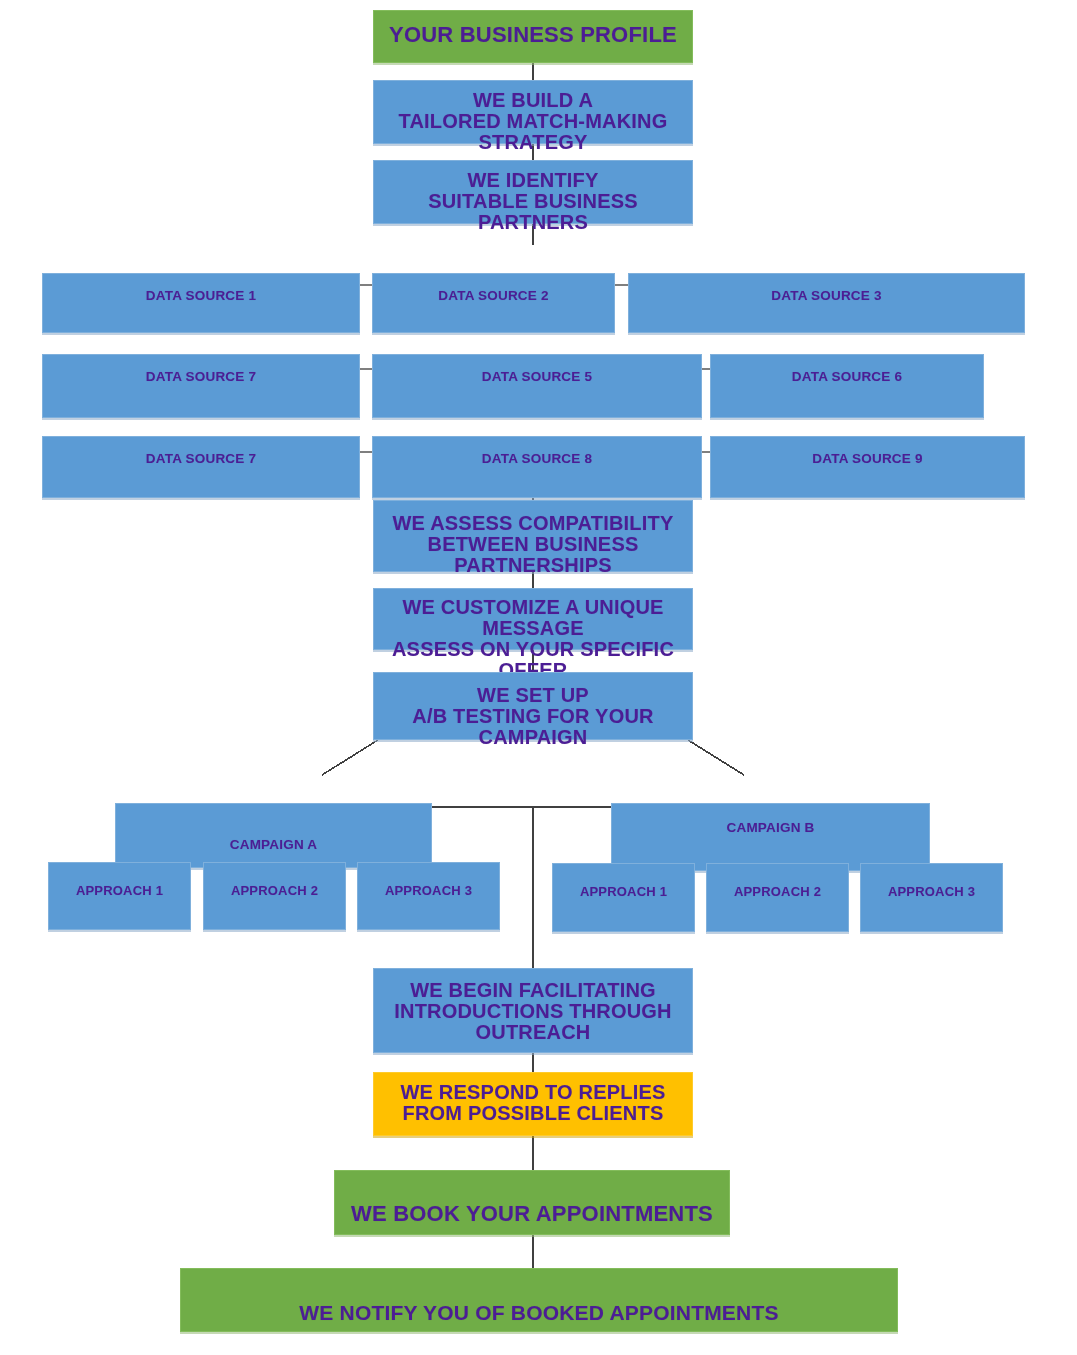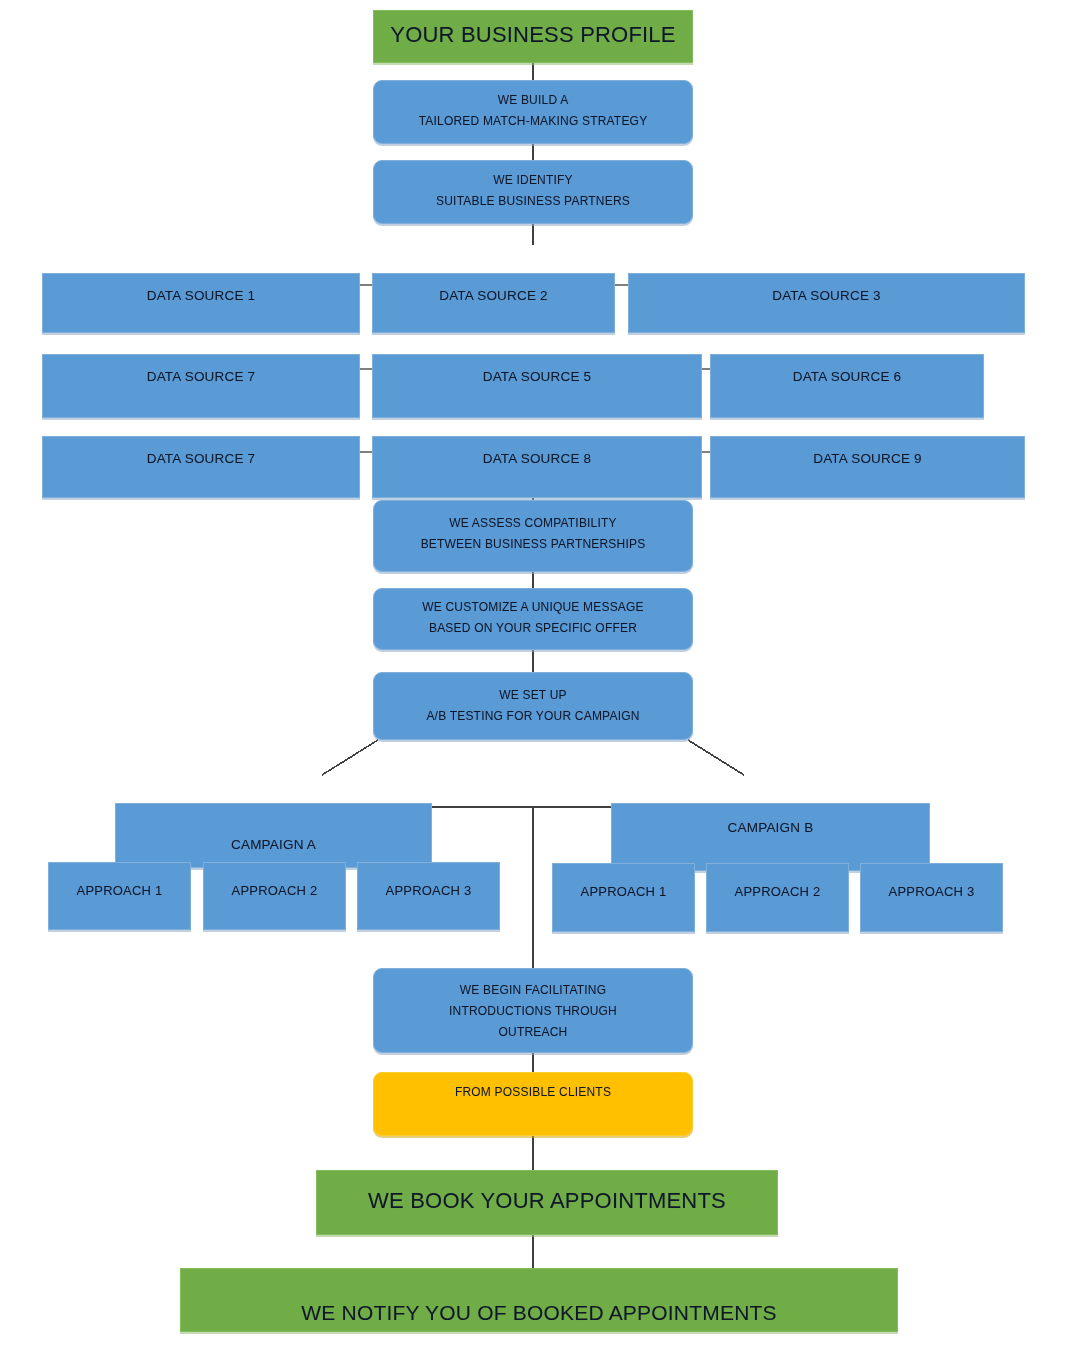--- a/index.html
+++ b/index.html
@@ -10,40 +10,40 @@
     overflow:hidden;
   }
   #stage{position:relative;width:1077px;height:1355px;}
 
   
   #wires{position:absolute;left:0;top:0;width:1077px;height:1355px;}
 
   .node{
     position:absolute;
     box-sizing:border-box;
-    color:#0f172a;
-    font-weight:normal;
+    color:#4c1d95;
+    font-weight:bold;
     text-align:center;
     letter-spacing:.2px;
     display:flex;
     flex-direction:column;
     align-items:center;
     z-index:2;
     text-shadow:0 0 1px rgba(0,0,0,.12);
   }
   .node .ln{display:block;width:100%;}
 
   .blue  {background:#5B9BD5;border:1px solid #7FB0DC;box-shadow:0 2px 0 rgba(140,170,200,.55);}
   .green {background:#70AD47;border:1px solid #83BC5B;box-shadow:0 2px 0 rgba(150,185,120,.55);}
   .amber {background:#FFC000;border:1px solid #FFCB2B;box-shadow:0 2px 0 rgba(210,165,20,.55);}
 
   
   .t-hero   {font-size:21px;line-height:36px;justify-content:flex-end;}
   .t-big    {font-size:22px;line-height:26px;}
-  .t-mid    {font-size:12px;line-height:21px;border-radius:9px;}
+  .t-mid    {font-size:20px;line-height:21px;}
   .t-small  {font-size:13.5px;line-height:18px;margin-top:28px;}
   .t-tiny   {font-size:13px;line-height:17px;}
 </style>
 </head>
 <body>
 
 <div id="stage">
 
   <svg id="wires" viewBox="0 0 1077 1355">
     <g stroke="#404040" stroke-width="1.6" fill="none" shape-rendering="crispEdges">
@@ -142,21 +142,21 @@
     <span class="ln">DATA SOURCE 9</span>
   </div>
 
   <div class="node blue t-mid" style="left:373px;top:500px;width:320px;height:72px;padding-top:12px;">
     <span class="ln">WE ASSESS COMPATIBILITY</span>
     <span class="ln">BETWEEN BUSINESS PARTNERSHIPS</span>
   </div>
 
   <div class="node blue t-mid" style="left:373px;top:588px;width:320px;height:62px;padding-top:8px;">
     <span class="ln">WE CUSTOMIZE A UNIQUE MESSAGE</span>
-    <span class="ln">BASED ON YOUR SPECIFIC OFFER</span>
+    <span class="ln">ASSESS ON YOUR SPECIFIC OFFER</span>
   </div>
 
   <div class="node blue t-mid" style="left:373px;top:672px;width:320px;height:68px;padding-top:12px;">
     <span class="ln">WE SET UP</span>
     <span class="ln">A/B TESTING FOR YOUR CAMPAIGN</span>
   </div>
 
   <div class="node blue t-small" style="left:115px;top:775px;width:317px;height:65px;padding-top:32px;">
     <span class="ln">CAMPAIGN A</span>
   </div>
@@ -184,24 +184,25 @@
     <span class="ln">APPROACH 3</span>
   </div>
 
   <div class="node blue t-mid" style="left:373px;top:968px;width:320px;height:85px;padding-top:11px;">
     <span class="ln">WE BEGIN FACILITATING</span>
     <span class="ln">INTRODUCTIONS THROUGH</span>
     <span class="ln">OUTREACH</span>
   </div>
 
   <div class="node amber t-mid" style="left:373px;top:1072px;width:320px;height:64px;padding-top:9px;">
+    <span class="ln">WE RESPOND TO REPLIES</span>
     <span class="ln">FROM POSSIBLE CLIENTS</span>
   </div>
 
-  <div class="node green t-big" style="left:316px;top:1170px;width:462px;height:65px;padding-top:17px;">
+  <div class="node green t-big" style="left:334px;top:1170px;width:396px;height:65px;padding-top:30px;">
     <span class="ln">WE BOOK YOUR APPOINTMENTS</span>
   </div>
 
   <div class="node green t-hero" style="left:180px;top:1268px;width:718px;height:64px;padding-top:13px;">
     <span class="ln">WE NOTIFY YOU OF BOOKED APPOINTMENTS</span>
   </div>
 
 </div>
 
 </body></html>

